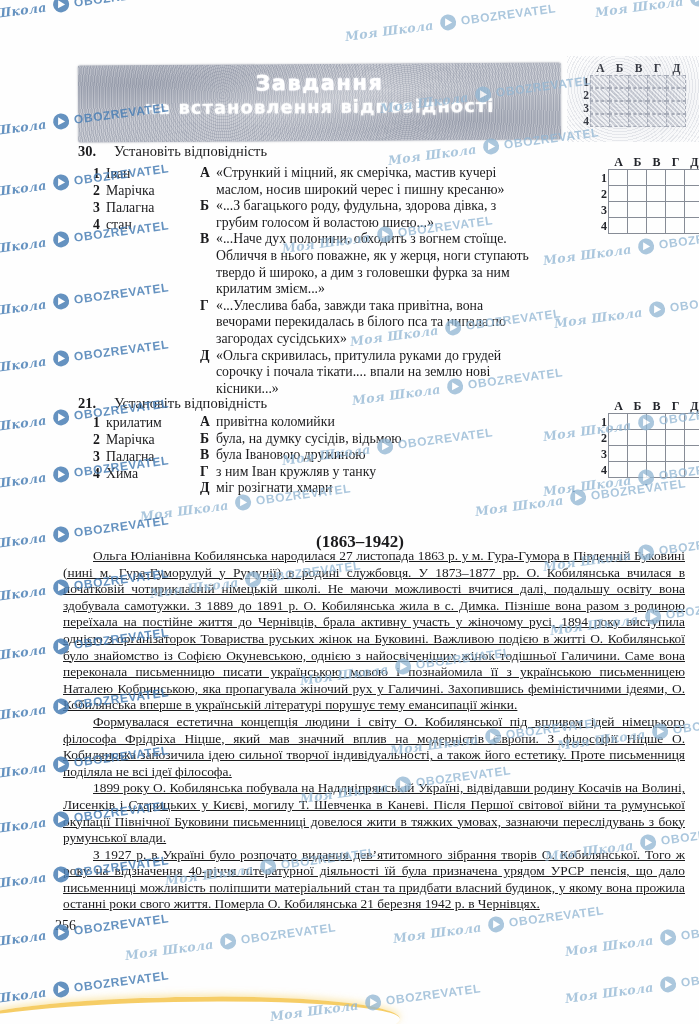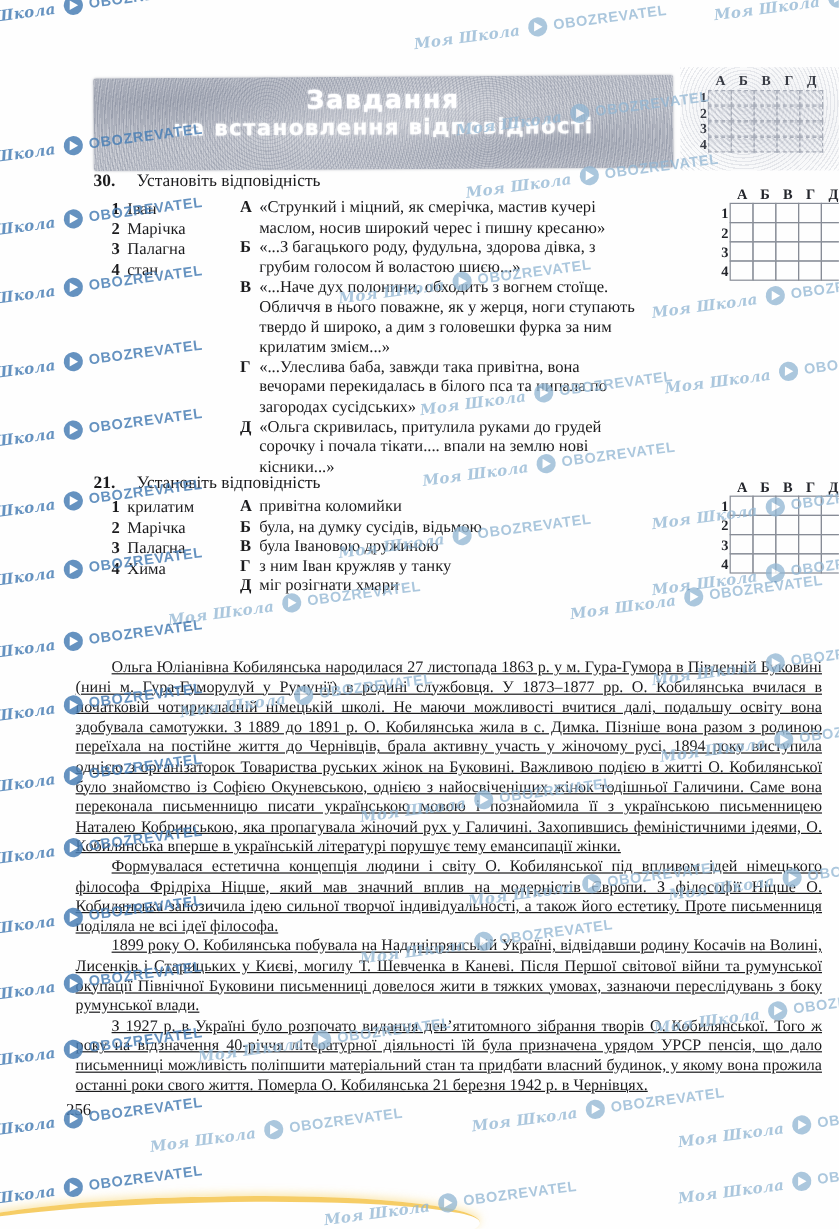--- a/index.html
+++ b/index.html
@@ -338,20 +338,21 @@
           <span class="g-num">4</span>
           <span class="g-cell"></span>
           <span class="g-cell"></span>
           <span class="g-cell"></span>
           <span class="g-cell"></span>
           <span class="g-cell"></span>
         </div>
       </div>
   </section>
 
+  <h2 class="sec-years">(1863–1942)</h2>
 
   <div class="bio">
     <p>Ольга Юліанівна Кобилянська народилася 27 листопада 1863 р. у м. Гура-Гумора в Південній Буковині (нині м. Гура-Гуморулуй у Румунії) в родині службовця. У 1873–1877 рр. О. Кобилянська вчилася в початковій чотирикласній німецькій школі. Не маючи можливості вчитися далі, подальшу освіту вона здобувала самотужки. З 1889 до 1891 р. О. Кобилянська жила в с. Димка. Пізніше вона разом з родиною переїхала на постійне життя до Чернівців, брала активну участь у жіночому русі, 1894 року виступила однією з організаторок Товариства руських жінок на Буковині. Важливою подією в житті О. Кобилянської було знайомство із Софією Окуневською, однією з найосвіченіших жінок тодішньої Галичини. Саме вона переконала письменницю писати українською мовою і познайомила її з українською письменницею Наталею Кобринською, яка пропагувала жіночий рух у Галичині. Захопившись феміністичними ідеями, О. Кобилянська вперше в українській літературі порушує тему емансипації жінки.</p>
     <p>Формувалася естетична концепція людини і світу О. Кобилянської під впливом ідей німецького філософа Фрідріха Ніцше, який мав значний вплив на модерністів Європи. З філософії Ніцше О. Кобилянська запозичила ідею сильної творчої індивідуальності, а також його естетику. Проте письменниця поділяла не всі ідеї філософа.</p>
     <p>1899 року О. Кобилянська побувала на Наддніпрянській Україні, відвідавши родину Косачів на Волині, Лисенків і Старицьких у Києві, могилу Т. Шевченка в Каневі. Після Першої світової війни та румунської окупації Північної Буковини письменниці довелося жити в тяжких умовах, зазнаючи переслідувань з боку румунської влади.</p>
     <p>З 1927 р. в Україні було розпочато видання дев’ятитомного зібрання творів О. Кобилянської. Того ж року на відзначення 40-річчя літературної діяльності їй була призначена урядом УРСР пенсія, що дало письменниці можливість поліпшити матеріальний стан та придбати власний будинок, у якому вона прожила останні роки свого життя. Померла О. Кобилянська 21 березня 1942 р. в Чернівцях.</p>
   </div>
 
   <div class="page-number">256</div>
 

